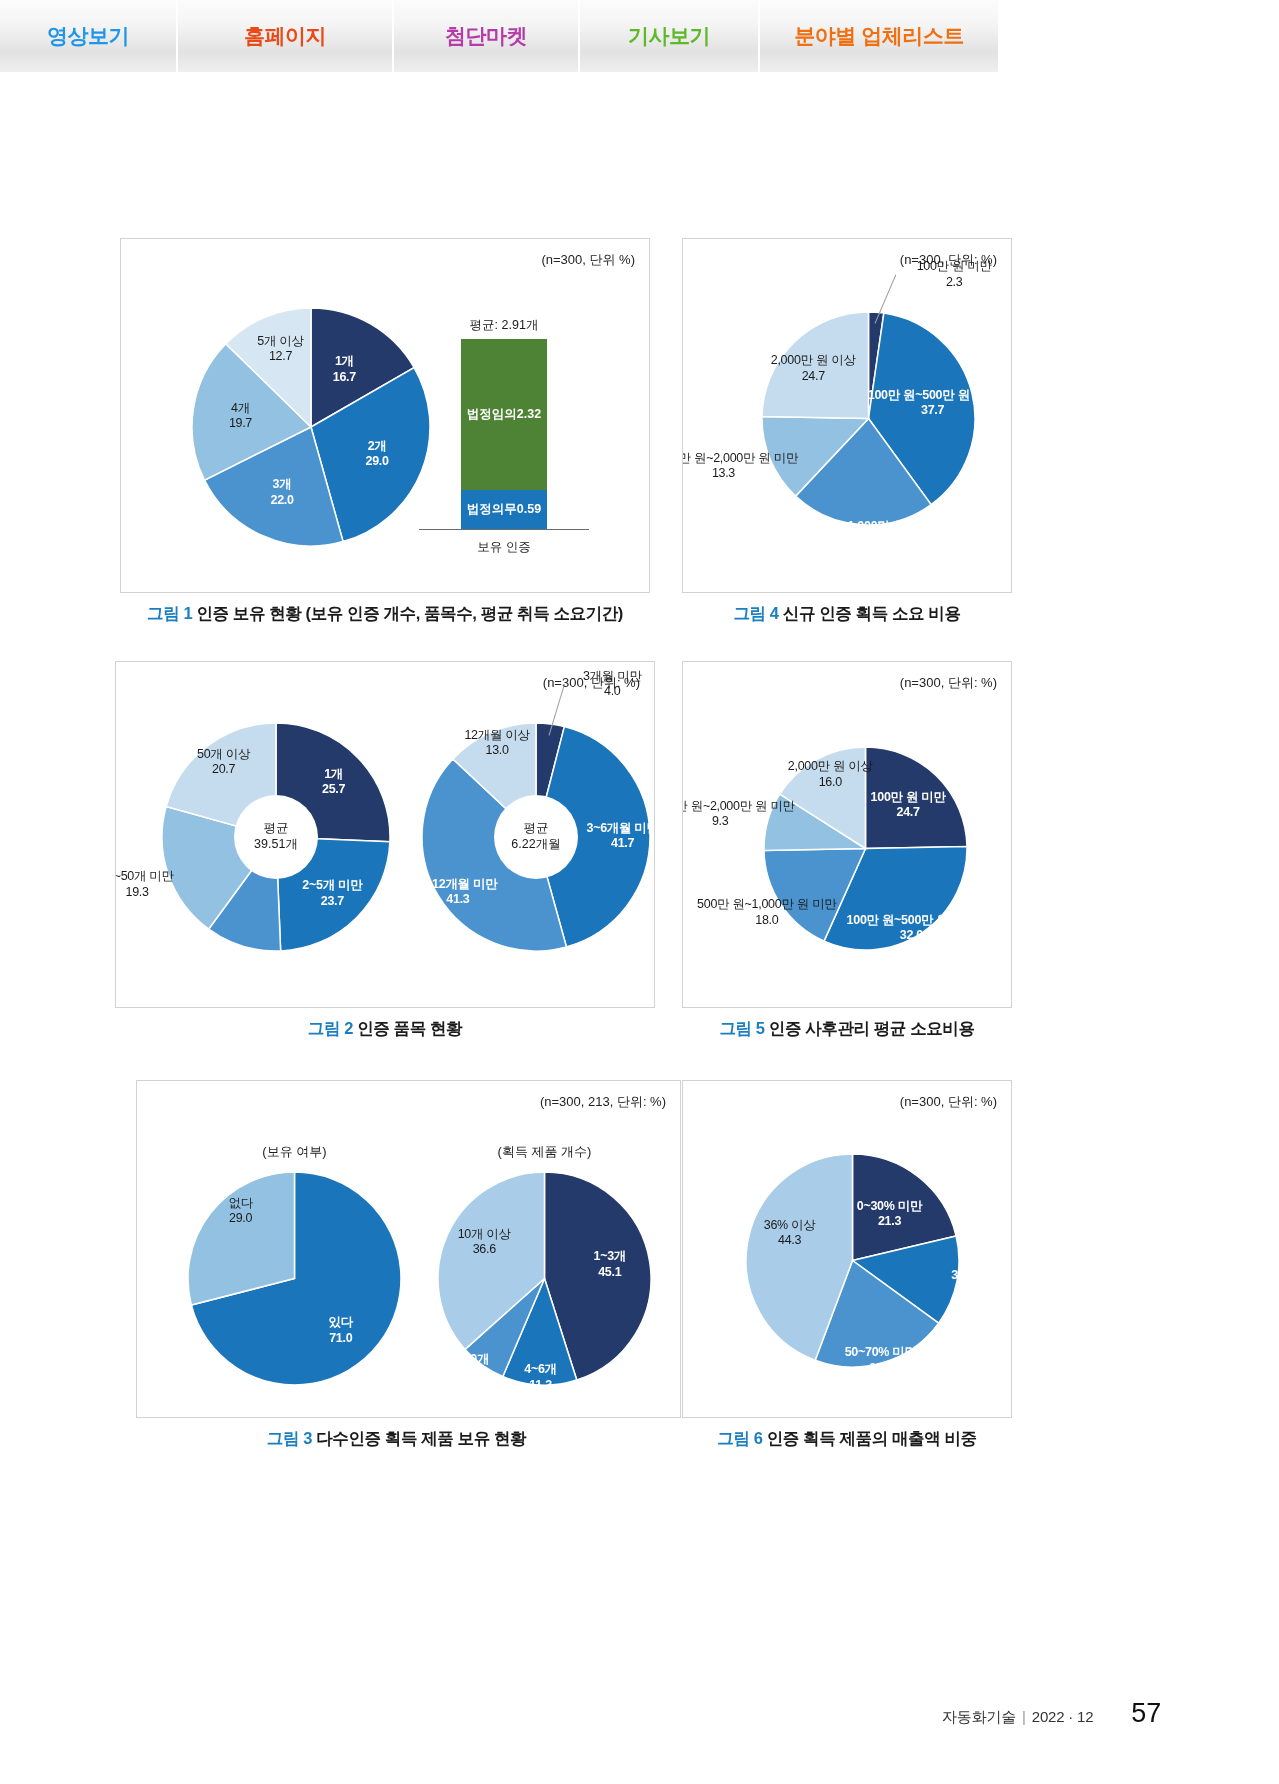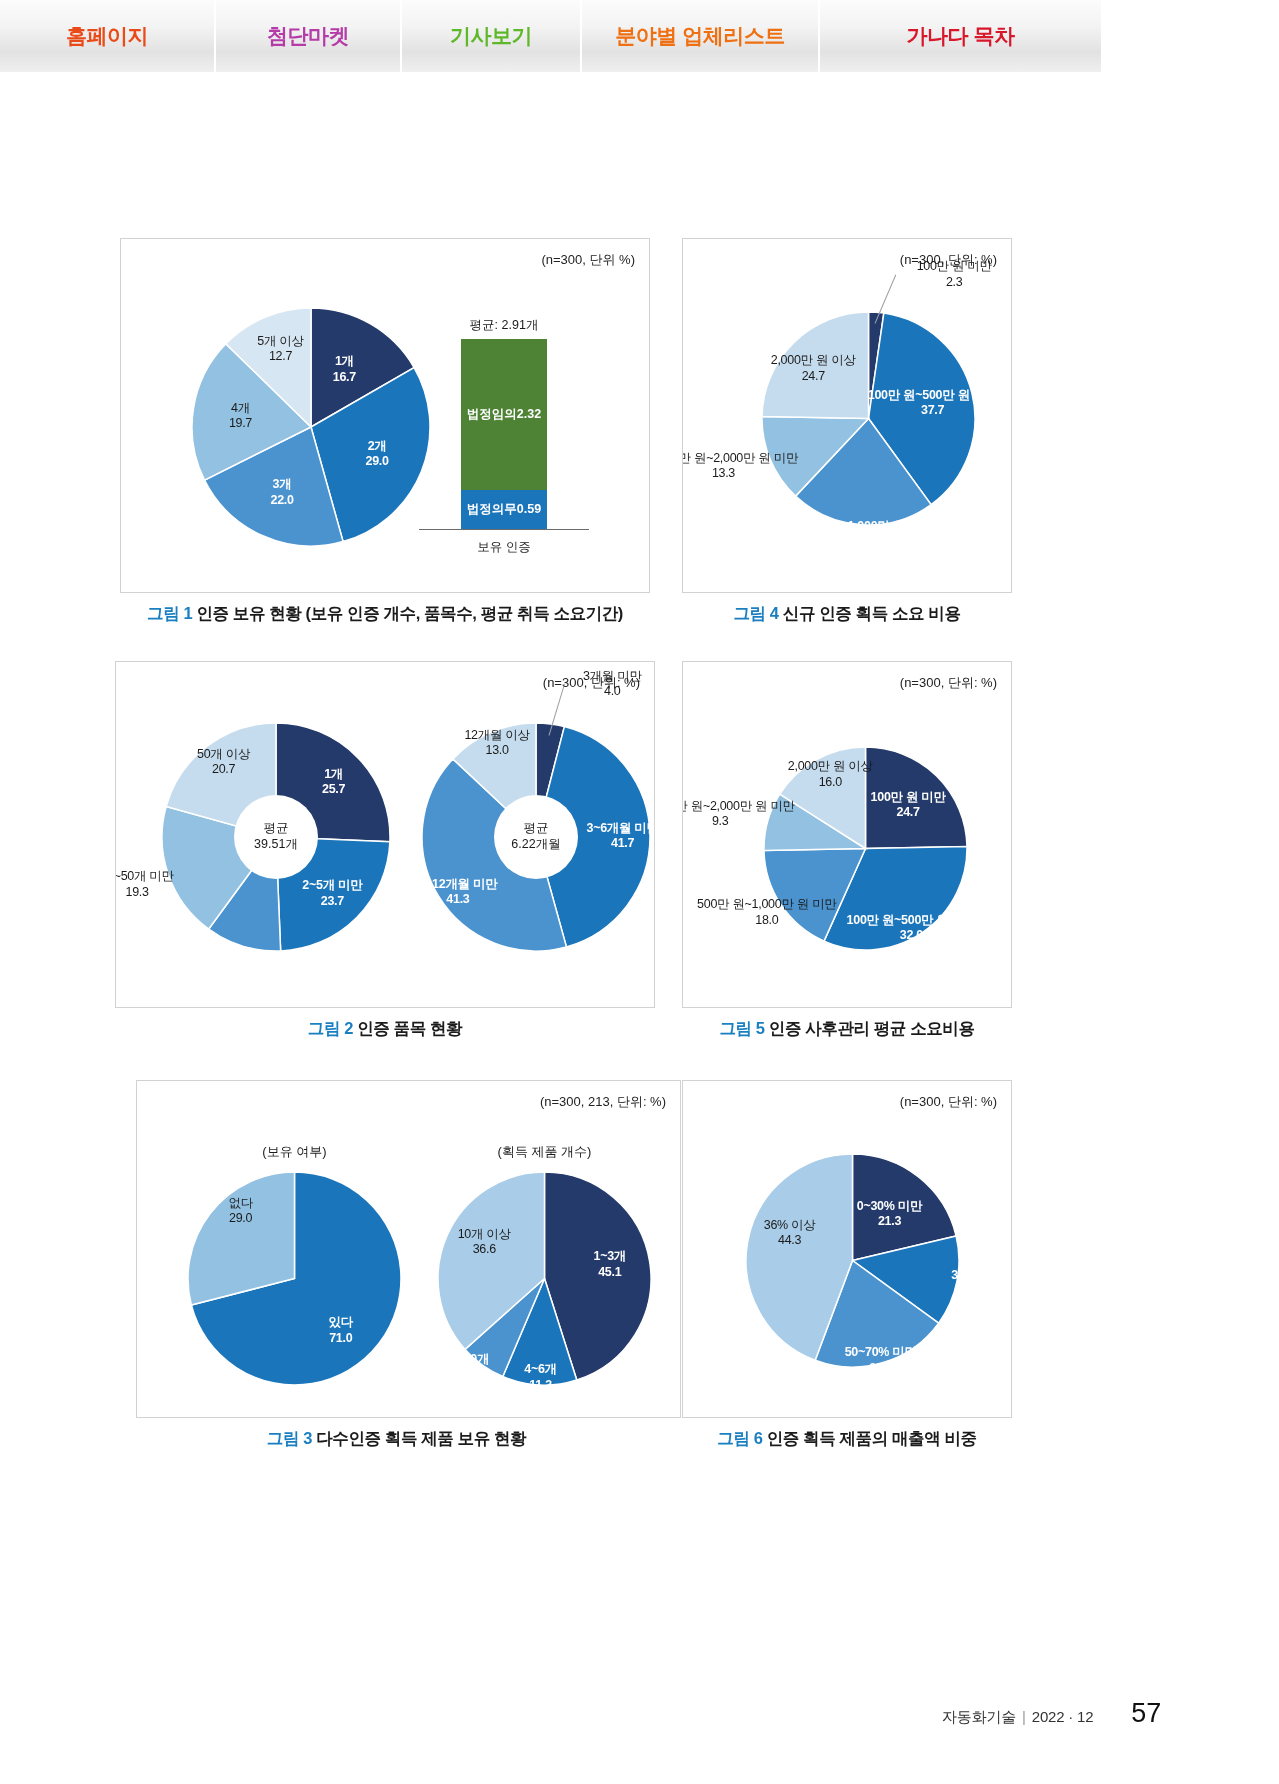--- a/index.html
+++ b/index.html
@@ -180,25 +180,25 @@
   }
   #footer .pg { font-size: 27px; font-weight: normal; color: #111; margin-left: 32px; }
   #footer .sep { color:#9a9a9a; }
 </style>
 </head>
 <body>
 
 <div id="page">
 
   <div id="navbar">
+      <div class="nav-item" style="width: 178px; color: rgb(33, 150, 232);">영상보기</div>
       <div class="nav-item" style="width: 216px; color: rgb(234, 74, 24);">홈페이지</div>
       <div class="nav-item" style="width: 186px; color: rgb(181, 59, 168);">첨단마켓</div>
       <div class="nav-item" style="width: 180px; color: rgb(95, 184, 42);">기사보기</div>
       <div class="nav-item" style="width: 238px; color: rgb(239, 112, 18);">분야별 업체리스트</div>
-      <div class="nav-item" style="width: 281px; color: rgb(217, 23, 43);">가나다 목차</div>
     </div>
 
 
   <div id="figures">
       <div class="figure" style="left: 120px; top: 238px; width: 530px;">
         <div class="chart-box" style="width: 530px; height: 355px;">
           <div class="nnote">(n=300, 단위 %)</div>
           <div class="pie-wrap" style="left: 70px; top: 68px;"><svg width="240" height="240" viewBox="0 0 240 240">
               <path d="M 120 120 L 120.00000000000001 1 A 119 119 0 0 1 223.1192126527966 60.60784578862866 Z" fill="#243a6b" stroke="#ffffff" stroke-width="1.5"></path>
               <path d="M 120 120 L 223.1192126527966 60.60784578862866 A 119 119 0 0 1 152.09017953210613 234.59153711159126 Z" fill="#1b75bb" stroke="#ffffff" stroke-width="1.5"></path>

